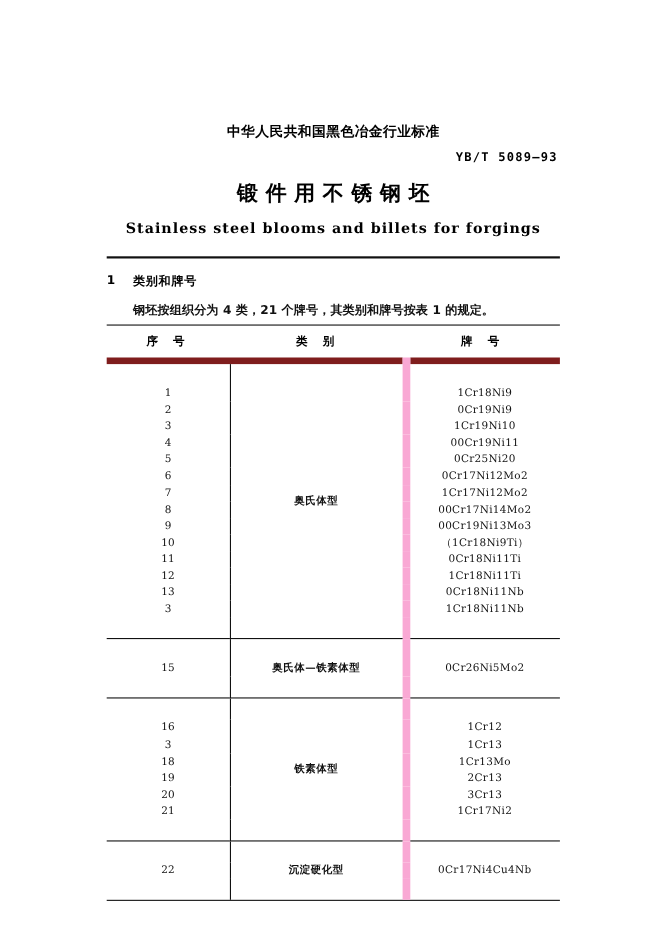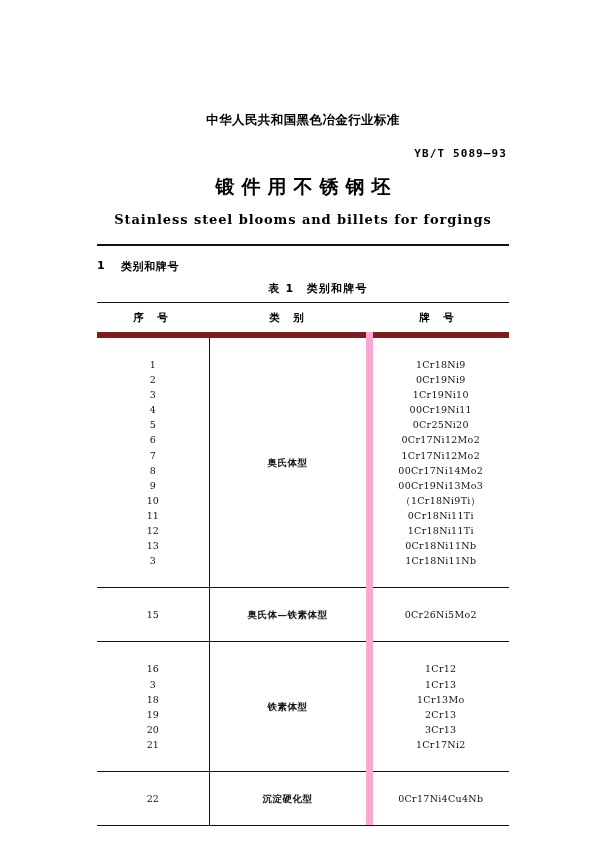--- a/index.html
+++ b/index.html
@@ -33,21 +33,21 @@
   .std-header {
     margin-top: 112px;
     text-align: center;
     font-family: "DejaVu Sans", "Liberation Sans", sans-serif;
     font-weight: bold;
     font-size: 12.5px;
     letter-spacing: 0.4px;
     color: #000;
   }
   .std-number {
-    margin-top: 18px;
+    margin-top: 7px;
     text-align: right;
     font-family: "DejaVu Sans Mono", "Liberation Mono", monospace;
     font-size: 11px;
     font-weight: bold;
     letter-spacing: 1.1px;
     color: #000;
     padding-right: 2px;
   }
   .doc-title {
     margin-top: 14px;
@@ -192,22 +192,22 @@
     <div class="doc-title-en">Stainless steel blooms and billets for forgings</div>
 
     <div class="rule-thick"></div>
 
 
     <div class="clause">
       <span class="clause-num">1</span>
       <span class="clause-title">类别和牌号</span>
     </div>
 
-
-    <div class="table-caption">表 1　类别和牌号</div>
+    <div class="clause-body">钢坯按组织分为 4 类，21 个牌号，其类别和牌号按表 1 的规定。</div>
+
 
     <div class="tbl-wrap">
       <table class="grades">
         <colgroup>
           <col class="c1">
             <col class="c2">
             <col class="c3">
         </colgroup>
         <thead>
           <tr>

